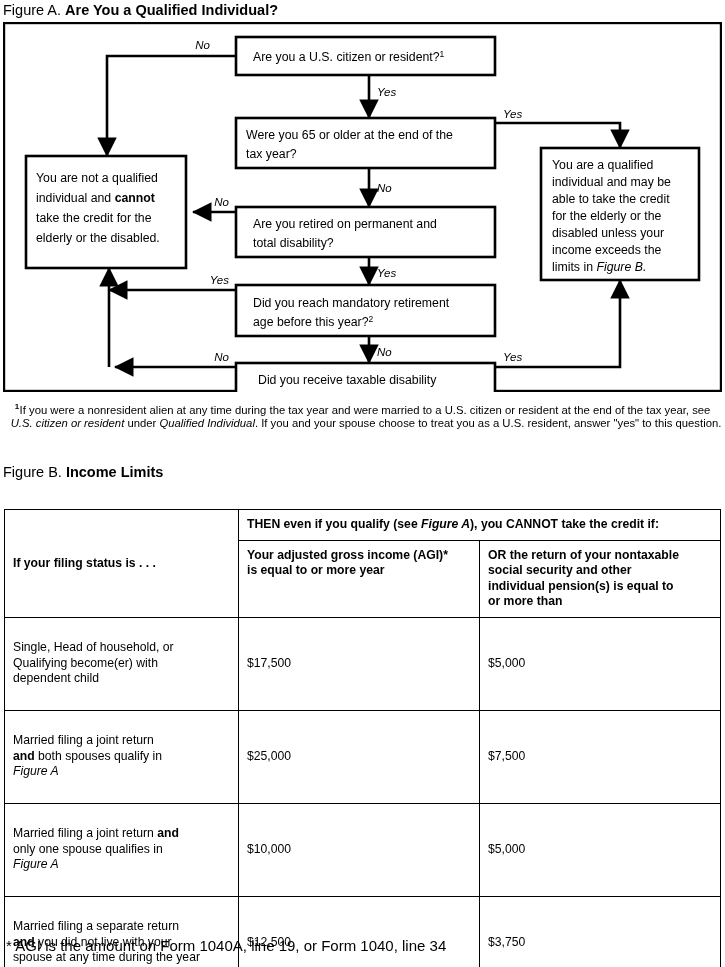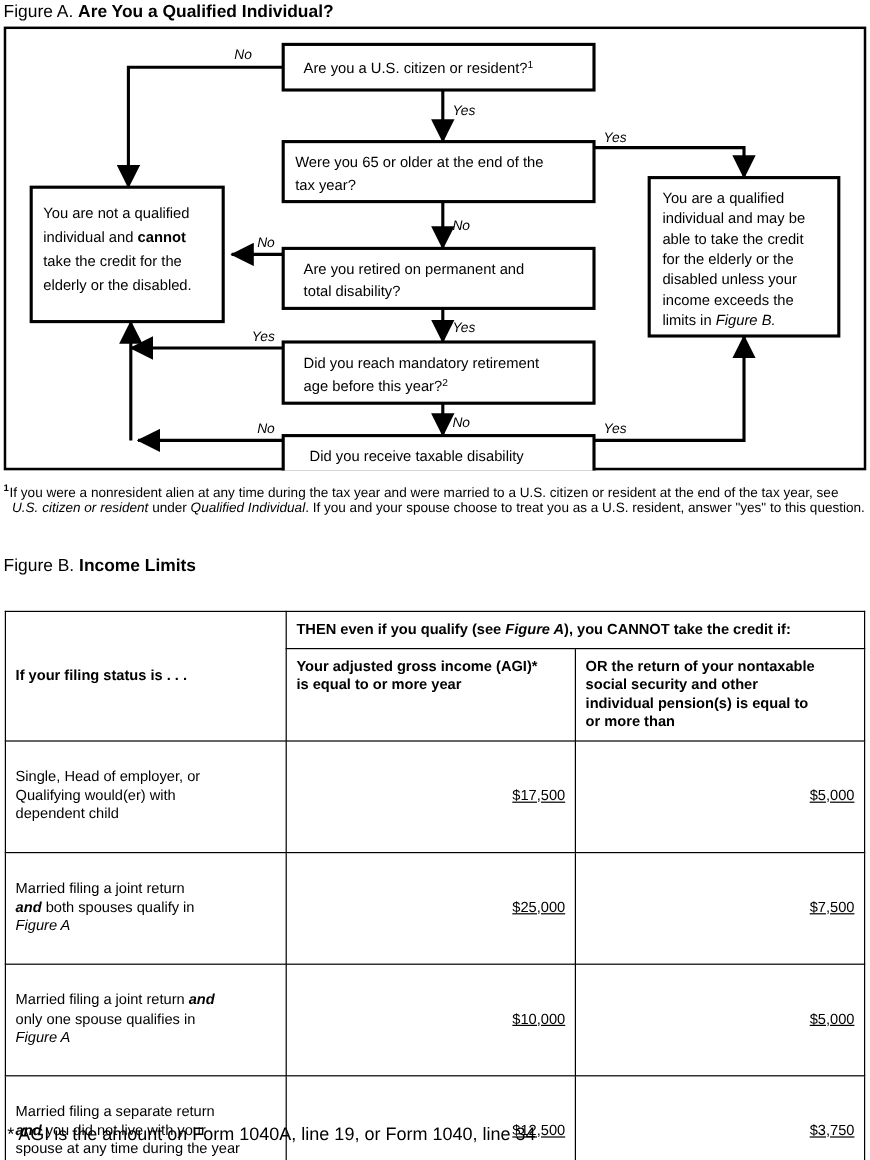--- a/index.html
+++ b/index.html
@@ -55,20 +55,21 @@
   .sup { font-size: 8.5px; }
 
   
   #figure-a-footnotes {
     position: absolute;
     left: 3px;
     top: 400px;
     width: 719px;
     font-size: 11.3px;
     line-height: 13.6px;
+    text-align: center;
   }
   #figure-a-footnotes p { margin: 0 0 0 0; text-indent: 0; padding-left: 7px; }
   #figure-a-footnotes p .marker {
     font-size: 8px;
     vertical-align: super;
     margin-left: -7px;
     padding-right: 0.5px;
     font-weight: bold;
   }
   #figure-a-footnotes i { font-style: italic; }
@@ -88,30 +89,29 @@
     padding: 7px 8px 7px 8px;
     vertical-align: top;
     line-height: 15.5px;
   }
   #figure-b-table .col-status { width: 234px; }
   #figure-b-table .col-agi    { width: 241px; }
   #figure-b-table .col-other  { width: 241px; }
 
   #figure-b-table .hdr { font-weight: bold; }
   #figure-b-table .amount {
-    text-align: right;
+    text-align: left;
     vertical-align: middle;
     padding-top: 0;
     padding-bottom: 0;
-    text-decoration: underline;
   }
   #figure-b-table .status-cell { vertical-align: middle; }
   #figure-b-table .body-row td { height: 78px; }
   #figure-b-table i { }
-  #figure-b-table b { font-weight: bold; font-style: italic; }
+  #figure-b-table b { font-weight: bold; }
 
   #figure-b-footnote {
     position: absolute;
     left: 6px;
     top: 937px;
     font-size: 15px;
   }
 </style>
 </head>
 <body>
@@ -256,21 +256,21 @@
         </td>
         <td class="hdr">
           <span>OR the return of your nontaxable</span><br>
           <span>social security and other</span><br>
           <span>individual pension(s) is equal to</span><br>
           <span>or more than</span>
         </td>
       </tr>
 
     <tr class="body-row">
-          <td class="status-cell"><span>Single, Head of employer, or</span><br><span>Qualifying would(er) with</span><br><span>dependent child</span></td>
+          <td class="status-cell"><span>Single, Head of household, or</span><br><span>Qualifying become(er) with</span><br><span>dependent child</span></td>
           <td class="amount">$17,500</td>
           <td class="amount">$5,000</td>
         </tr>
         <tr class="body-row">
           <td class="status-cell"><span>Married filing a joint return</span><br><b>and</b><span> both spouses qualify in</span><br><i>Figure A</i></td>
           <td class="amount">$25,000</td>
           <td class="amount">$7,500</td>
         </tr>
         <tr class="body-row">
           <td class="status-cell"><span>Married filing a joint return </span><b>and</b><br><span>only one spouse qualifies in</span><br><i>Figure A</i></td>

